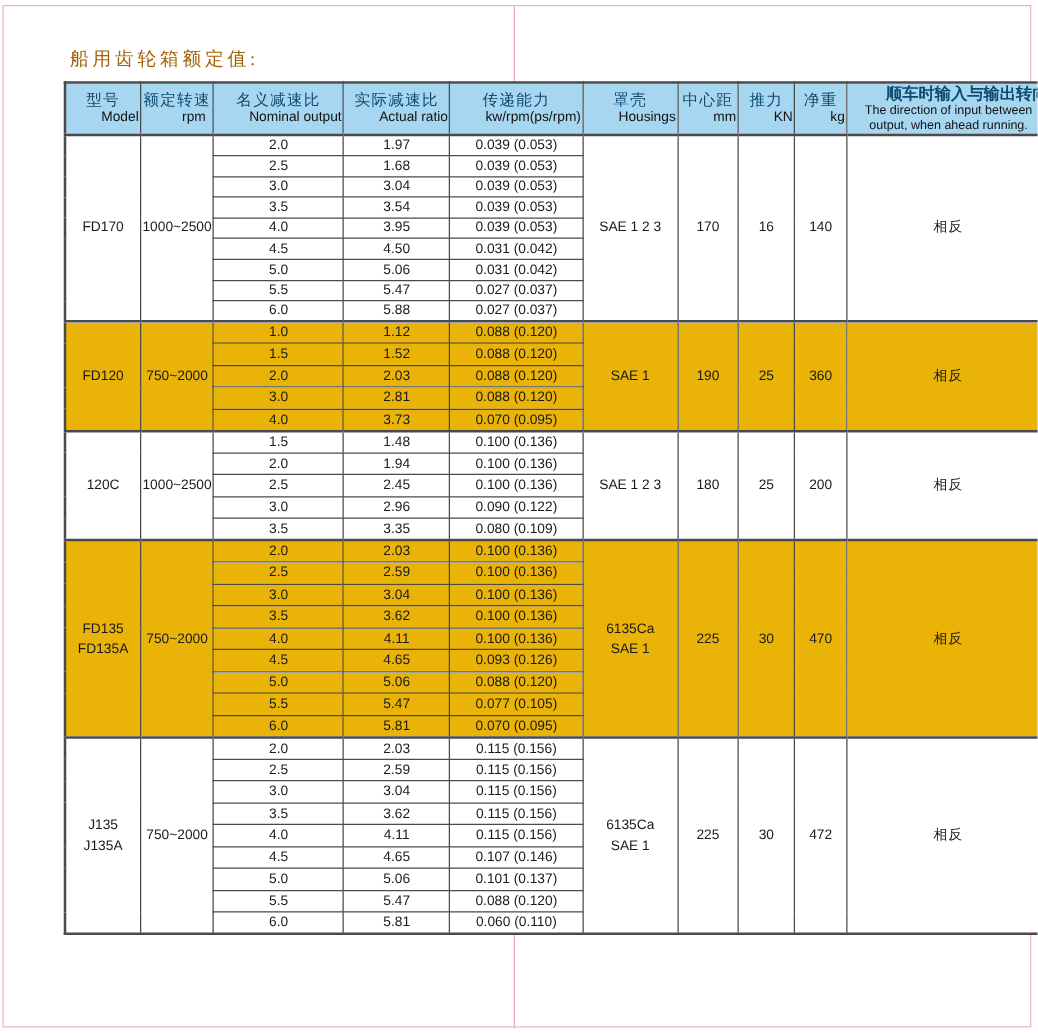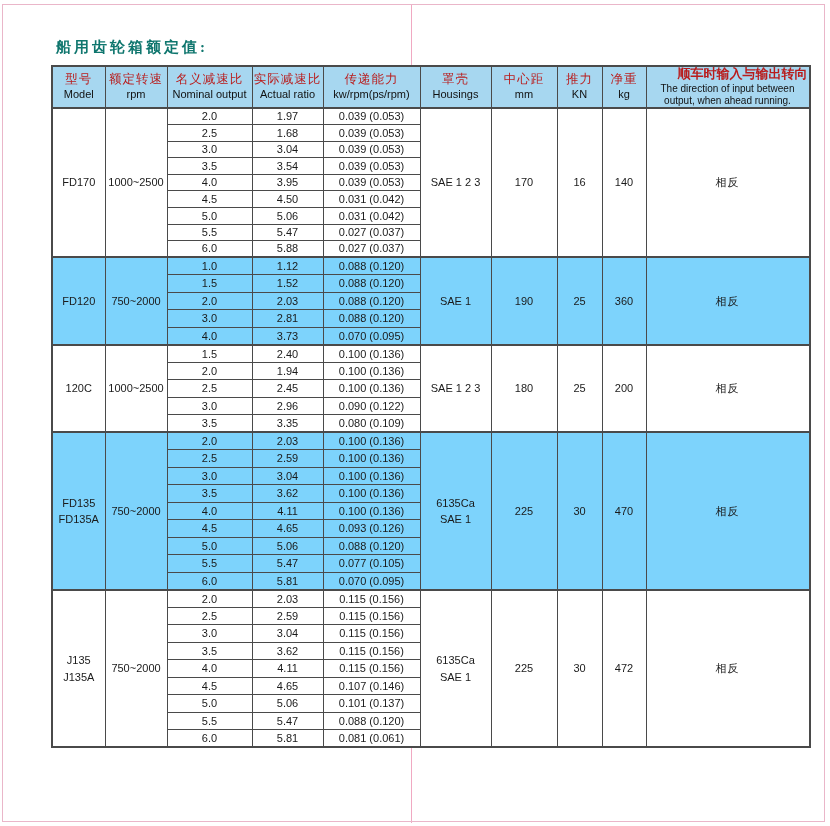--- a/index.html
+++ b/index.html
@@ -11,50 +11,50 @@
   .pink-frame{
     position:absolute;left:2px;top:4px;width:823px;height:818px;
     border:1px solid #eab6c9;pointer-events:none;box-sizing:border-box;
   }
   .fold-line{
     position:absolute;left:411px;top:4px;width:1px;height:819px;
     background:#f0a9c2;
   }
   .page-title{
     position:absolute;left:56px;top:38px;margin:0;
-    font-size:15px;font-weight:bold;letter-spacing:3px;
-    color:#0f766e;font-family:"Liberation Serif","DejaVu Serif",serif;
+    font-size:15px;font-weight:normal;letter-spacing:3px;
+    color:#a16207;font-family:"Liberation Serif","DejaVu Serif",serif;
   }
   table.spec{
     position:absolute;left:51px;top:65px;
     border-collapse:collapse;table-layout:fixed;
     background:#ffffff;
     border:2px solid #4a4a4a;
   }
   table.spec th,table.spec td{
     border:1px solid #4a4a4a;
     padding:0 1px;text-align:center;vertical-align:middle;
     font-size:11px;line-height:1.15;
     overflow:hidden;white-space:nowrap;
   }
   table.spec thead th{
     background:#a7d7f0;height:40px;font-weight:normal;
   }
   th .zh{
-    font-size:12.5px;color:#b91c1c;
-    font-family:Liberation Mono, monospace;
+    font-size:12.5px;color:#0c4a6e;
+    font-family:Liberation Sans, sans-serif;
     letter-spacing:1px;margin-bottom:1px;
   }
-  th .en{font-size:11px;color:#111;}
+  th .en{font-size:11px;color:#111;padding-left:27px;}
   th.dir-col .zh{font-size:13px;font-weight:bold;letter-spacing:0;padding-left:30px;}
   th.dir-col .en{font-size:10px;white-space:normal;line-height:1.15;padding:0 6px;}
   tr.rh-a{height:16.6px;}
   tr.rh-b{height:17.5px;}
   tr.block-start td{border-top:2px solid #4a4a4a;}
-  td.hl{background:#7dd3fc;}
+  td.hl{background:#eab308;}
   td.model-cell,td.rpm-cell{font-size:11.5px;}
   td.direction-cell{font-size:12px;letter-spacing:1px;}
   td.multi div{line-height:1.5;}
 </style>
 </head>
 <body>
 
 <div class="fold-line"></div>
 <div class="pink-frame"></div>
 
@@ -209,21 +209,21 @@
         <td class="ratio-cell hl">4.0</td>
         <td class="ratio-cell hl">3.73</td>
         <td class="capacity-cell hl">0.070 (0.095)</td>
       </tr>
       <tr class="rh-b block-start">
         <td class="model-cell" rowspan="5">
           <div>120C</div>
         </td>
         <td class="rpm-cell" rowspan="5">1000~2500</td>
         <td class="ratio-cell">1.5</td>
-        <td class="ratio-cell">2.40</td>
+        <td class="ratio-cell">1.48</td>
         <td class="capacity-cell">0.100 (0.136)</td>
         <td class="housings-cell" rowspan="5">
           <div>SAE 1 2 3</div>
         </td>
         <td class="center-cell" rowspan="5">180</td>
         <td class="thrust-cell" rowspan="5">25</td>
         <td class="weight-cell" rowspan="5">200</td>
         <td class="direction-cell" rowspan="5">相反</td>
       </tr>
       <tr class="rh-b">
@@ -353,16 +353,16 @@
         <td class="capacity-cell">0.101 (0.137)</td>
       </tr>
       <tr class="rh-b">
         <td class="ratio-cell">5.5</td>
         <td class="ratio-cell">5.47</td>
         <td class="capacity-cell">0.088 (0.120)</td>
       </tr>
       <tr class="rh-b">
         <td class="ratio-cell">6.0</td>
         <td class="ratio-cell">5.81</td>
-        <td class="capacity-cell">0.081 (0.061)</td>
+        <td class="capacity-cell">0.060 (0.110)</td>
       </tr>
     </tbody>
 </table>
 
 </body></html>

